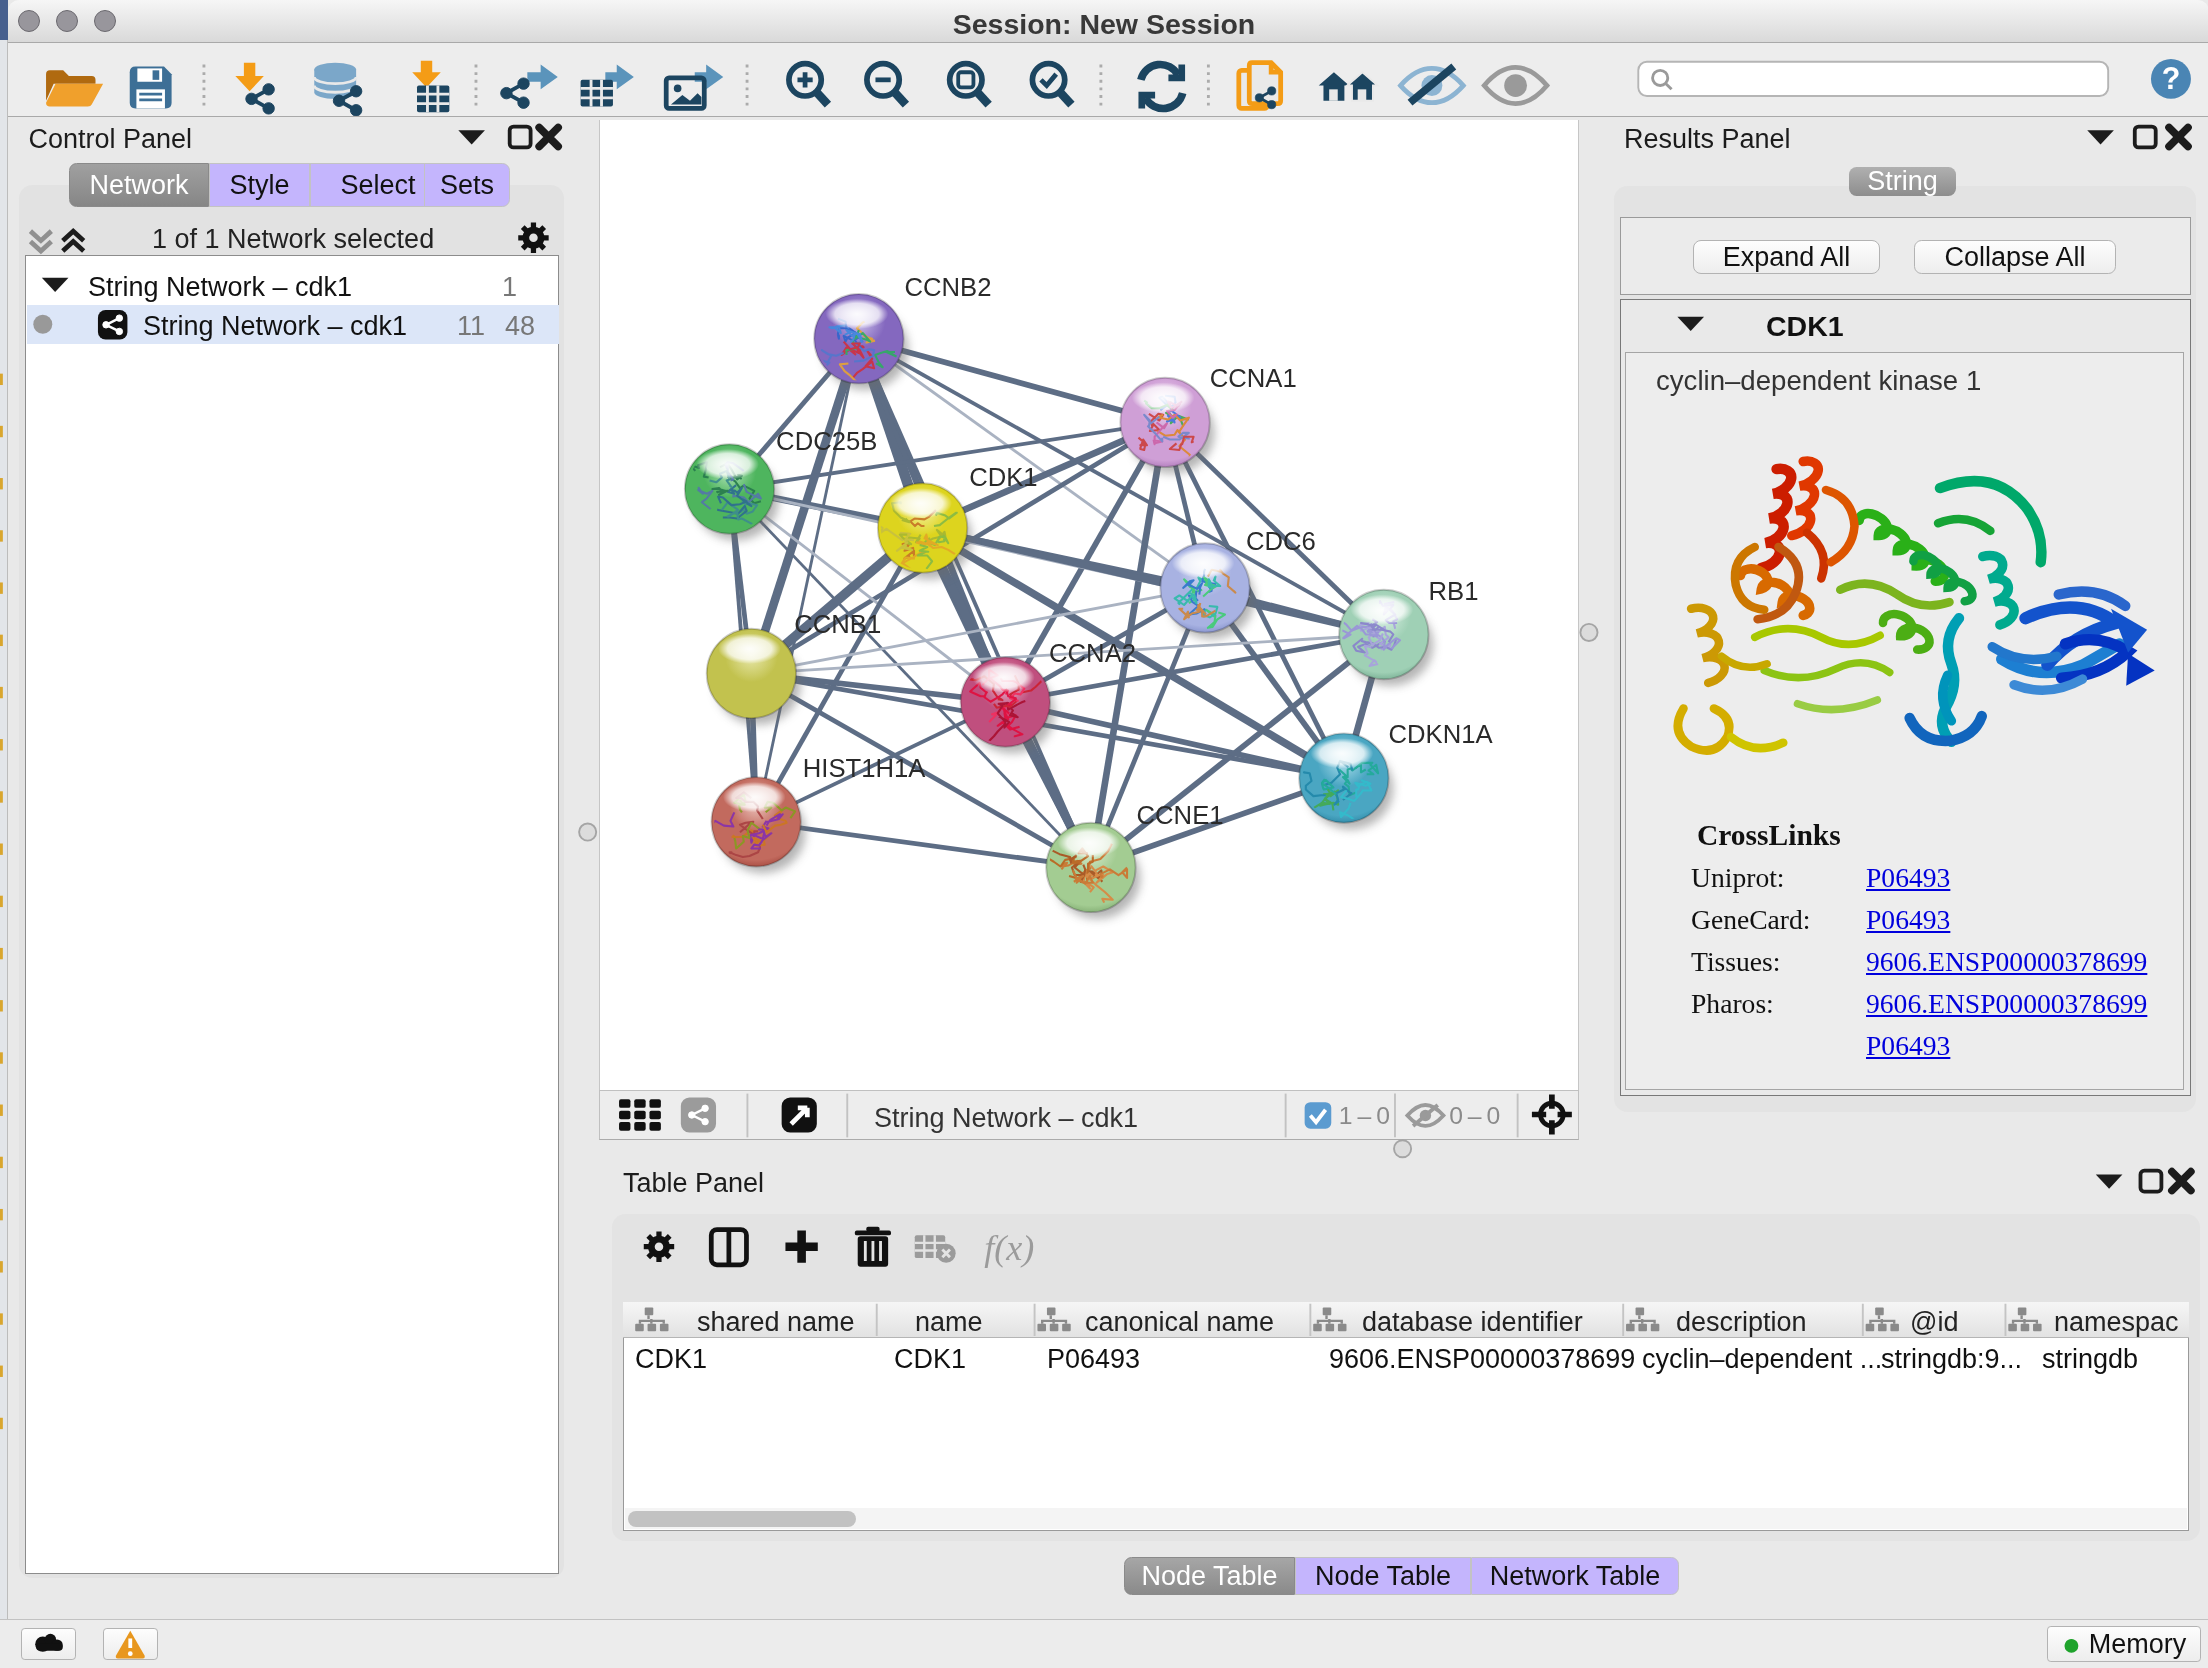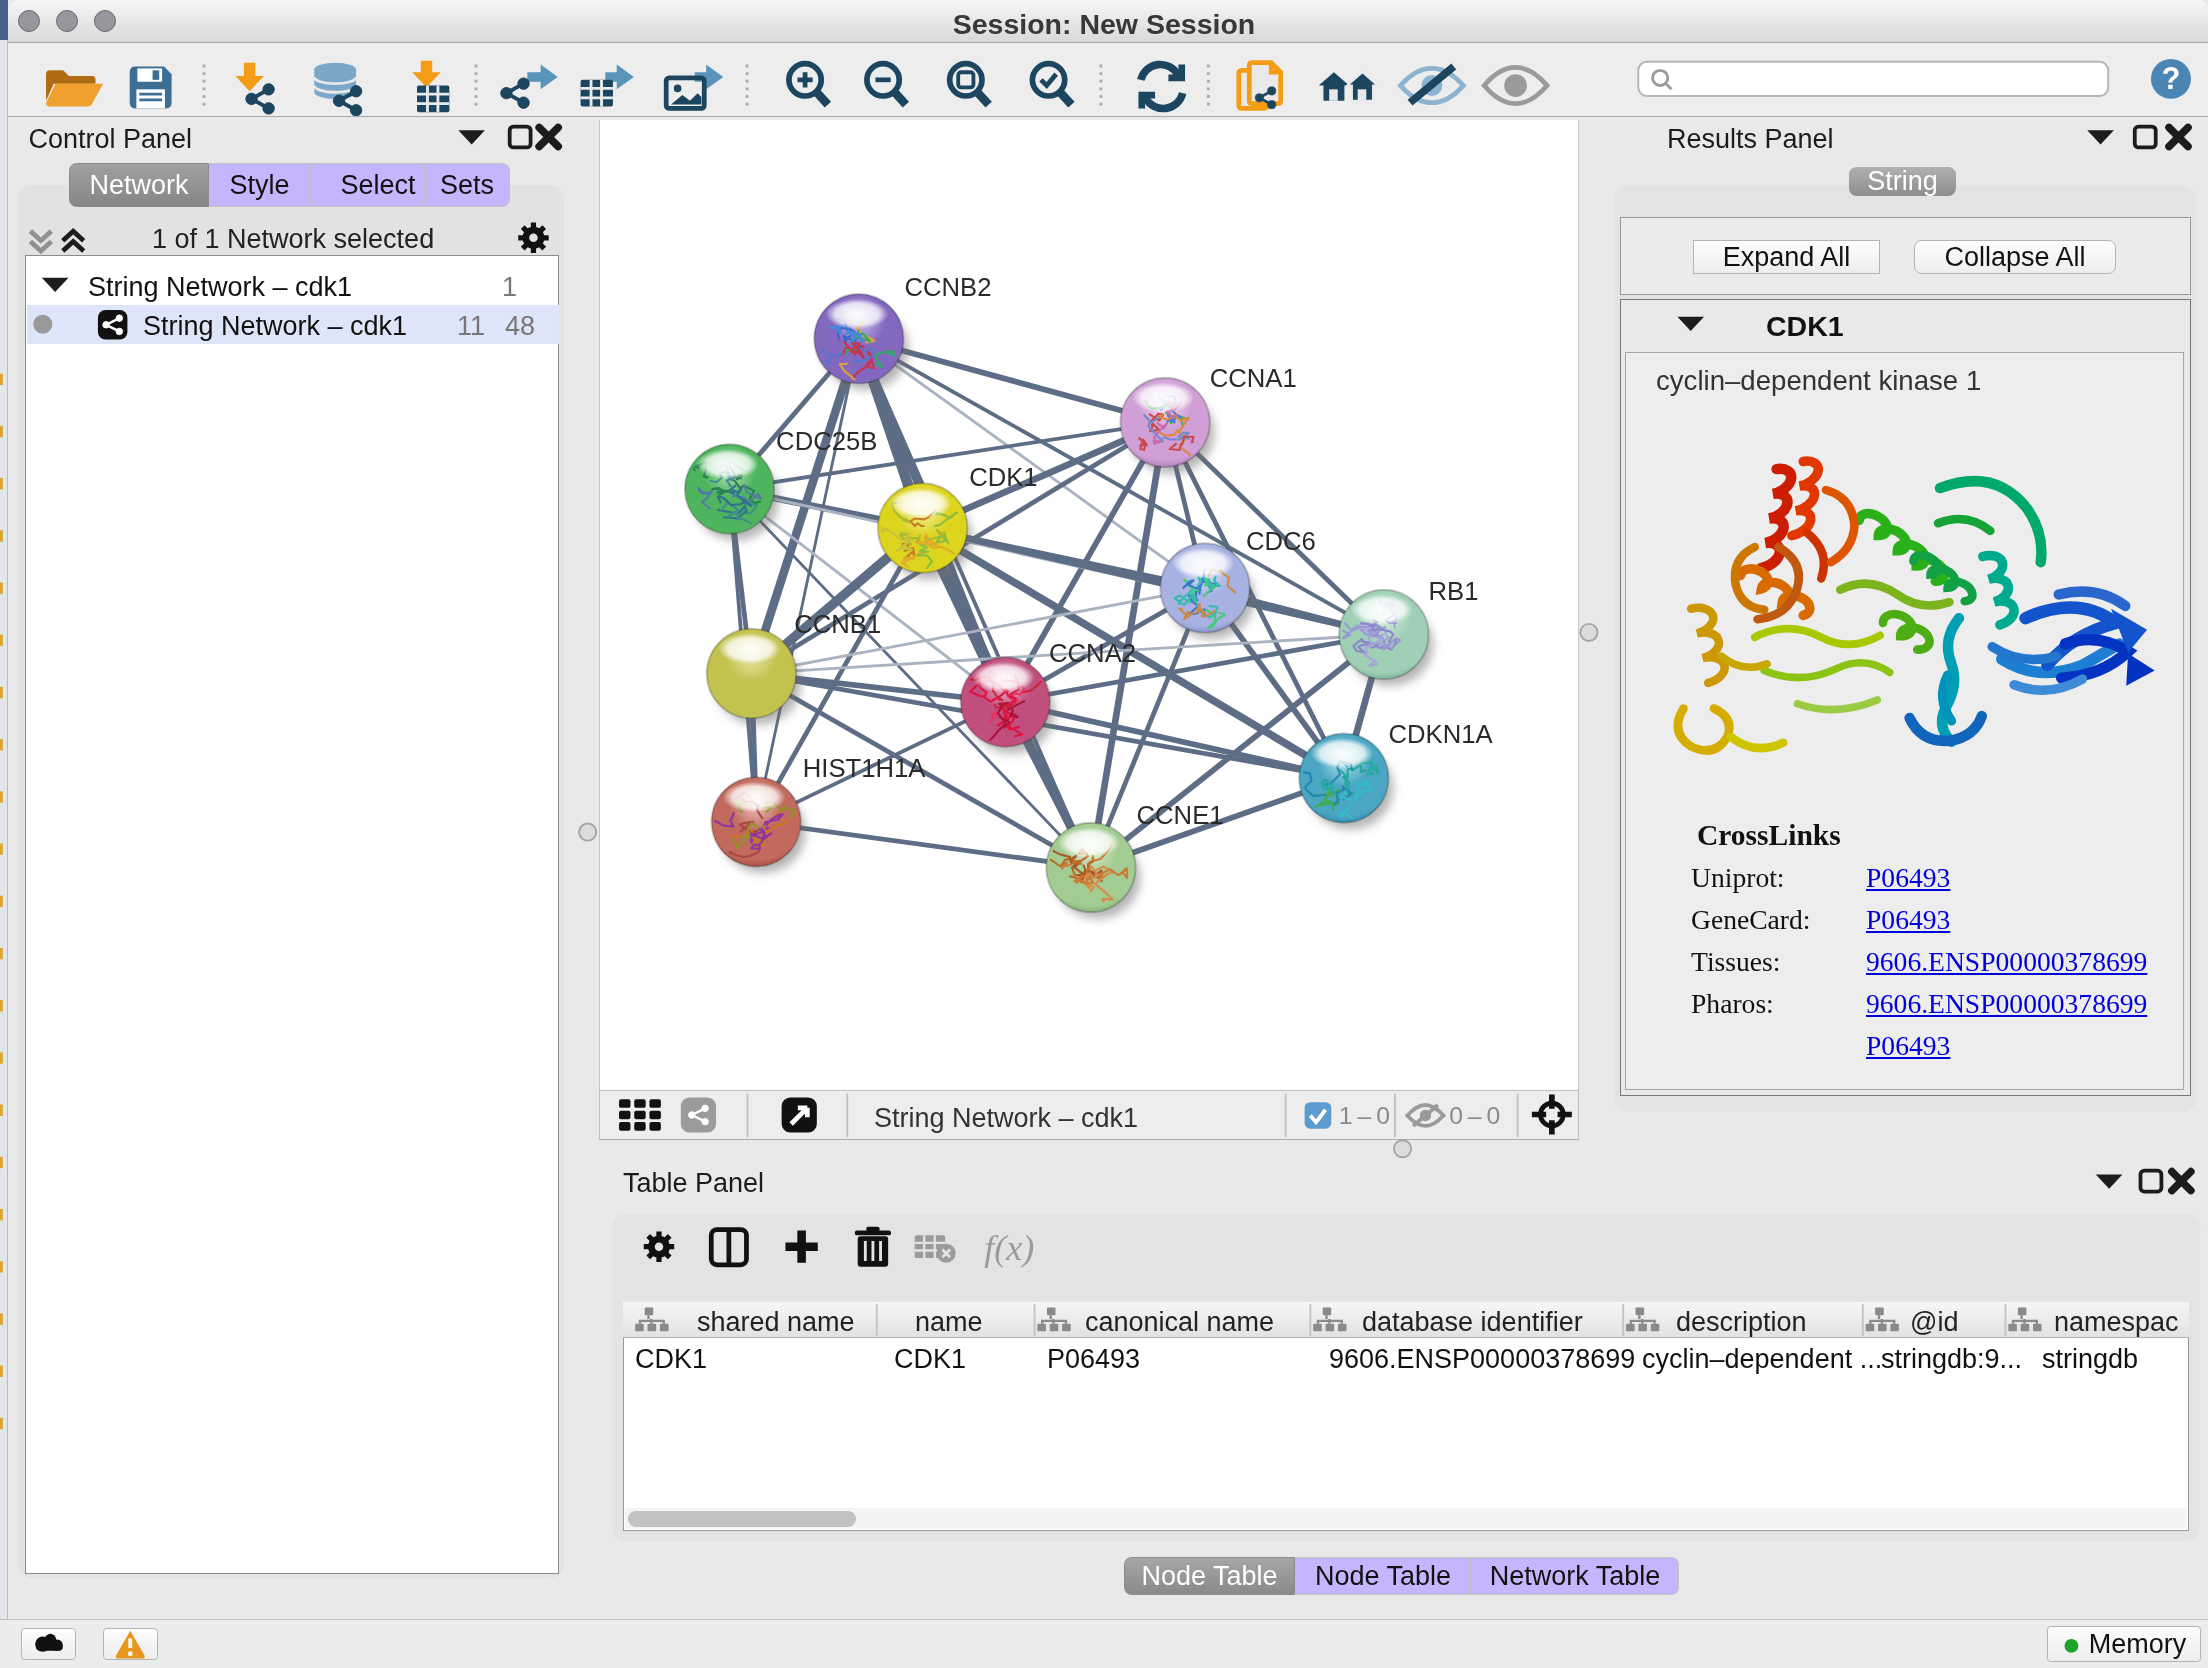--- a/index.html
+++ b/index.html
@@ -589,25 +589,25 @@
 <text x="872" y="505" font-size="27" fill="#2a2a2a">RB1</text>
 <text x="205" y="539" font-size="27" fill="#2a2a2a">CCNB1</text>
 <text x="473" y="570" font-size="27" fill="#2a2a2a">CCNA2</text>
 <text x="830" y="655" font-size="27" fill="#2a2a2a">CDKN1A</text>
 <text x="214" y="691" font-size="27" fill="#2a2a2a">HIST1H1A</text>
 <text x="565" y="740" font-size="27" fill="#2a2a2a">CCNE1</text>
 </svg>
 <div class="abs" id="netstatus"></div>
 <div class="abs" style="left:874px;top:1103px;font-size:27px;color:#333;">String Network – cdk1</div>
 
-<div class="abs ph" style="left:1624px;top:124px;margin-left:43px;">Results Panel</div>
+<div class="abs ph" style="left:1624px;top:124px;">Results Panel</div>
 <div class="abs" id="rp-box"></div>
 <div class="abs" style="left:1849px;top:167px;width:107px;height:28.5px;border-radius:7.6px;background:linear-gradient(#b0b0b0,#8d8d8d);color:#fff;font-size:27px;text-align:center;line-height:28.5px;">String</div>
 <div class="abs" style="left:1620px;top:217px;width:571px;height:78px;background:#ebebeb;border:1.9px solid #9a9a9a;box-sizing:border-box;"></div>
-<div class="abs btn" style="left:1693px;top:240px;width:187px;height:34px;border-radius:0;font-size:27px;color:#111;text-align:center;line-height:32px;">Expand All</div>
+<div class="abs btn" style="left:1693px;top:240px;width:187px;height:34px;border-radius:8px;font-size:27px;color:#111;text-align:center;line-height:32px;">Expand All</div>
 <div class="abs btn" style="left:1914px;top:240px;width:202px;height:34px;border-radius:7.6px;font-size:27px;color:#111;text-align:center;line-height:32px;">Collapse All</div>
 <div class="abs" style="left:1620px;top:299px;width:571px;height:797px;border:1.9px solid #787878;box-sizing:border-box;background:#e9e9e9;"></div>
 <div class="abs" style="left:1766px;top:310px;font-size:28.5px;font-weight:bold;color:#111;">CDK1</div>
 <div class="abs" style="left:1625px;top:352px;width:559px;height:738px;border:1.9px solid #a5a5a5;box-sizing:border-box;background:#ededed;"></div>
 <div class="abs" style="left:1656px;top:365px;font-size:27.6px;color:#333;">cyclin–dependent kinase 1</div>
 <svg class="abs" style="left:1664px;top:433px;" width="495" height="342" viewBox="0 0 520 360">
 <g fill="none" stroke-linecap="round">
 <path d="M118 38 a17 11 -25 1 1 -4 26 a17 11 -25 1 1 -4 26 a17 11 -25 1 1 -4 26 a17 11 -25 1 1 -4 26" stroke="#cc1d00" stroke-width="11" fill="none"></path>
 <path d="M146 30 a16 10 -25 1 1 -4 26 a16 10 -25 1 1 -4 26 a16 10 -25 1 1 -4 26" stroke="#e03800" stroke-width="10" fill="none"></path>
 <path d="M80 150 a15 10 20 1 1 22 14 a15 10 20 1 1 22 14 a15 10 20 1 1 22 14" stroke="#d86a00" stroke-width="10" fill="none"></path>

